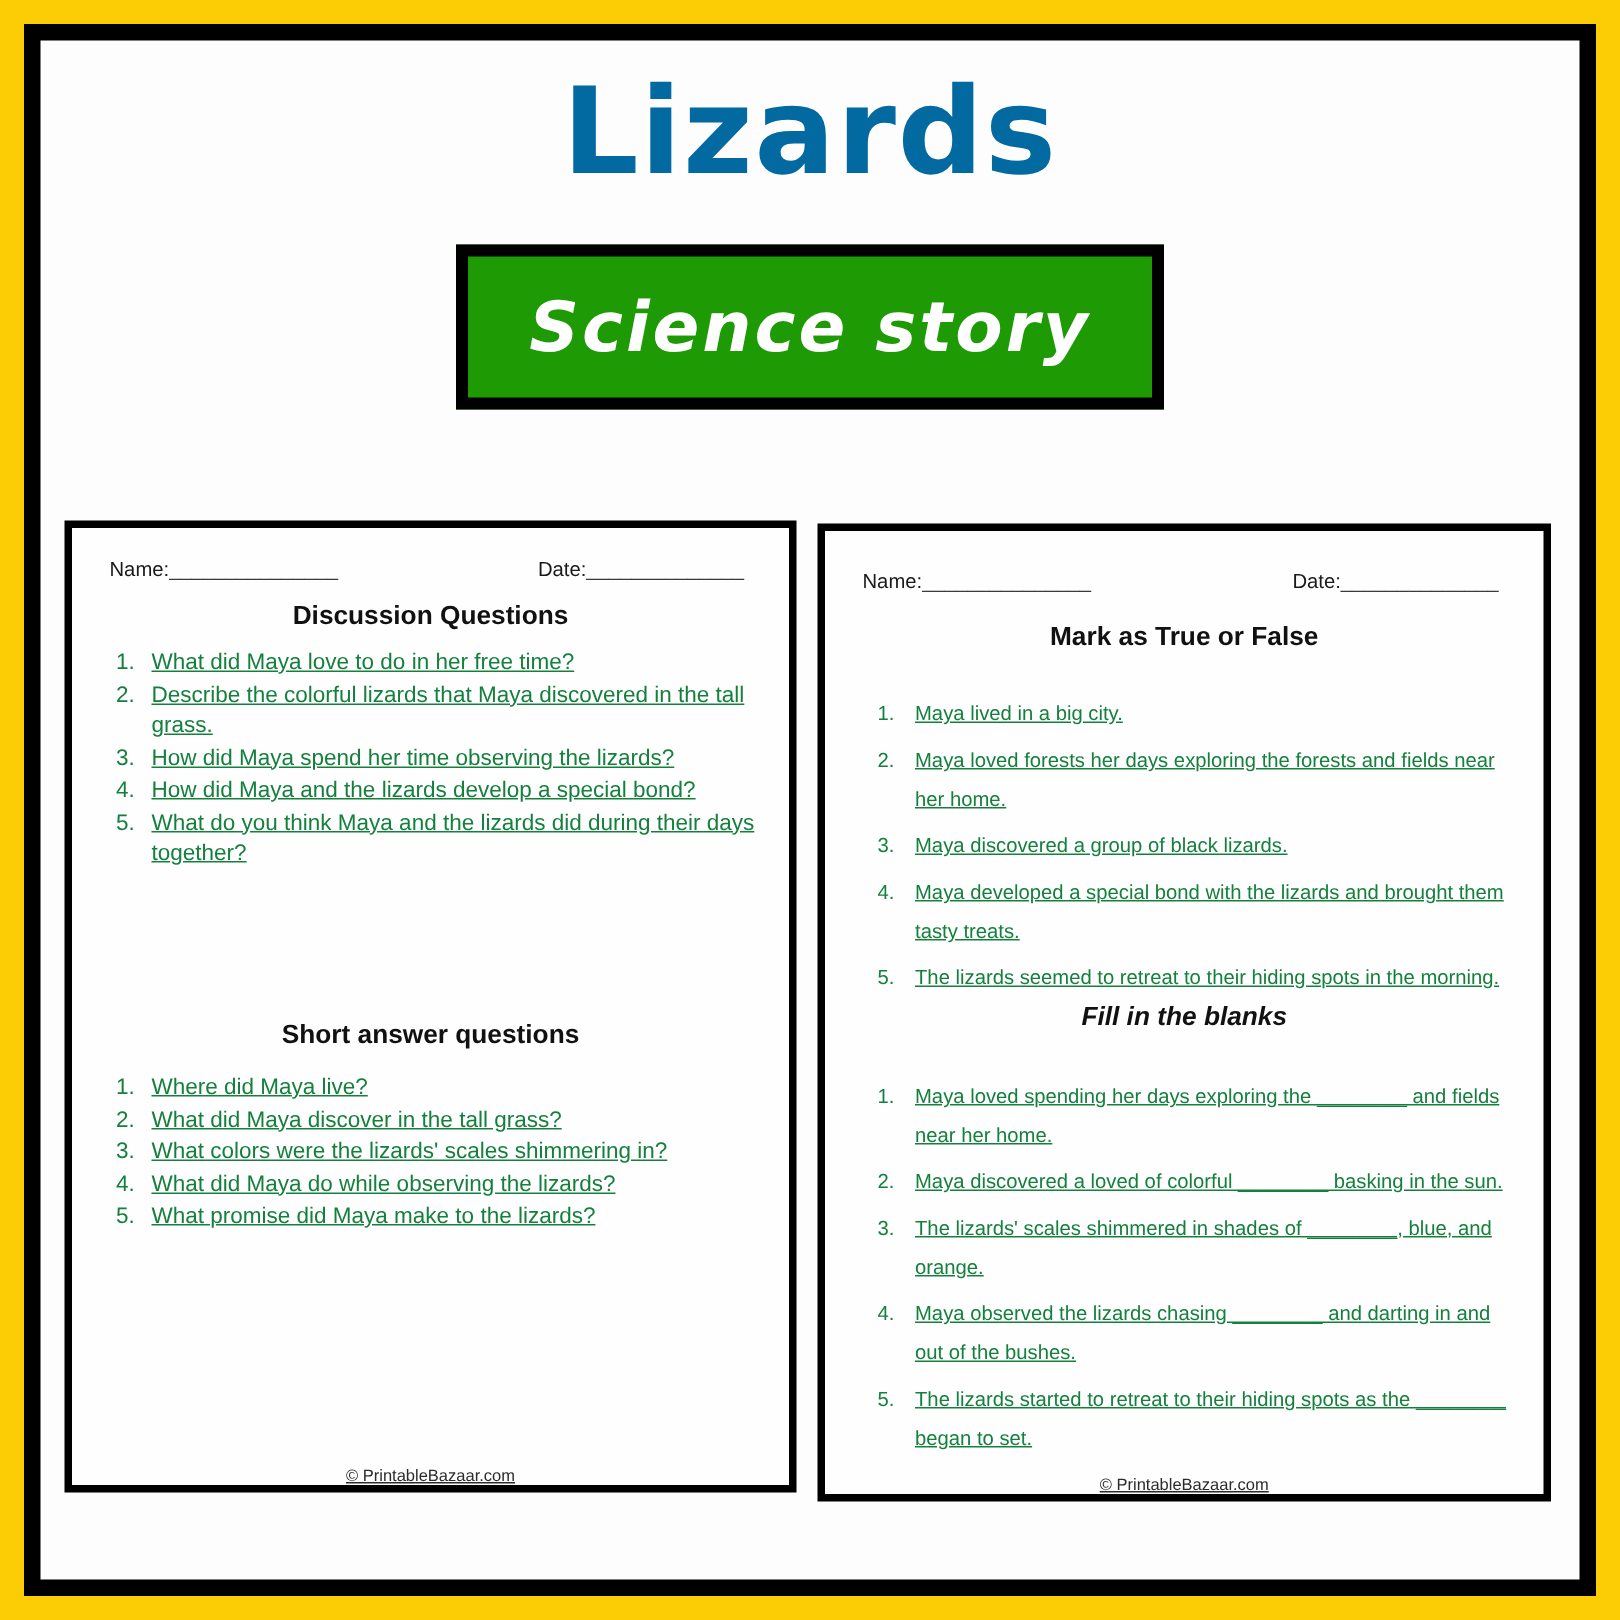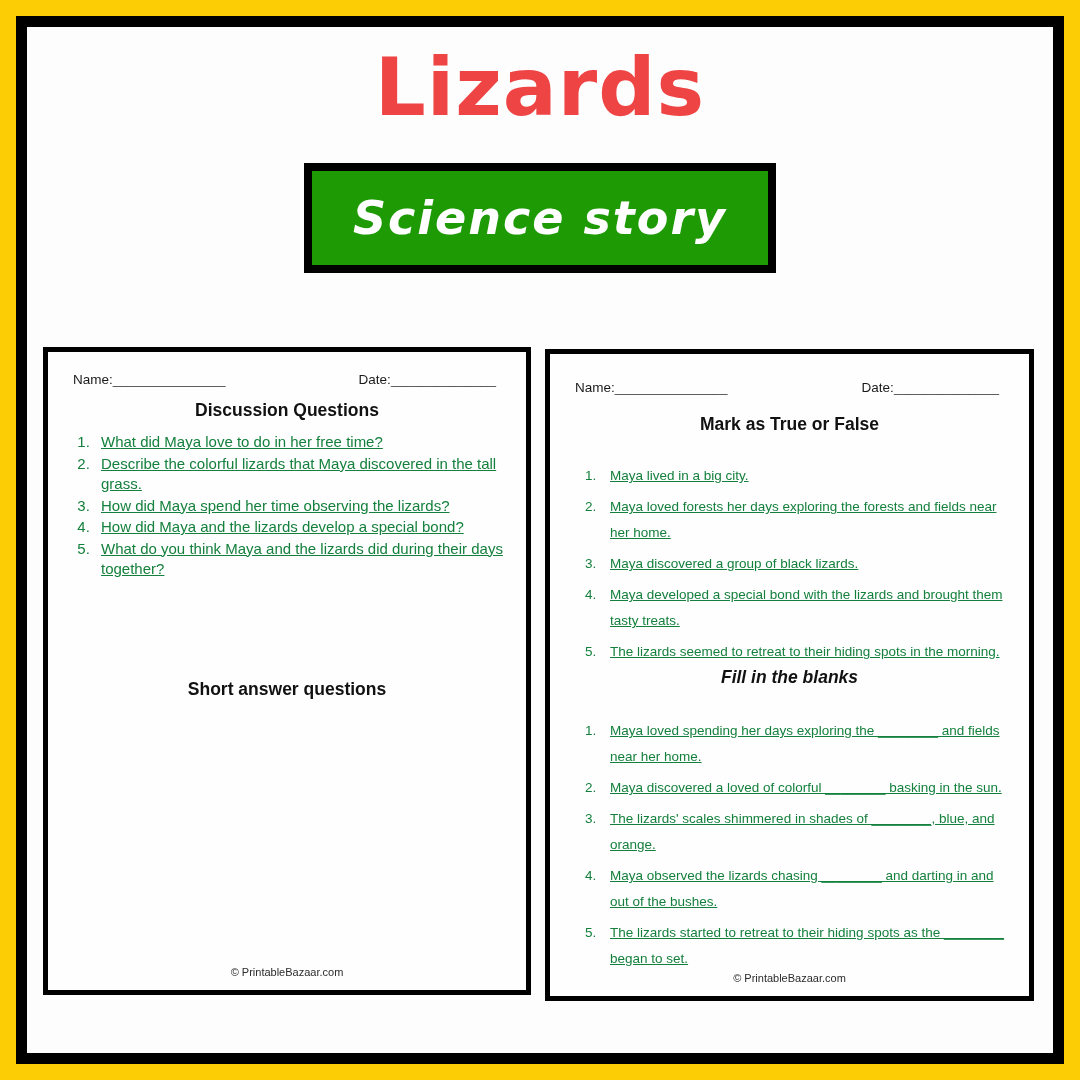--- a/index.html
+++ b/index.html
@@ -17,21 +17,21 @@
     overflow:hidden;
   }
   .black-frame{ position:absolute; inset:16px; background:var(--black); }
   .content{ position:absolute; inset:27px; background:var(--page); }
 
   .main-title{
     position:absolute; top:14px; left:0; width:100%;
     text-align:center;
     font-family:"DejaVu Sans", sans-serif;
     font-weight:bold; font-size:80px; letter-spacing:1px;
-    color:#ef4444; margin:0;
+    color:#0369a1; margin:0;
   }
   .banner{
     position:absolute; top:136px; left:50%; transform:translateX(-50%);
     width:472px; height:110px;
     background:var(--green);
     border:8px solid var(--black);
     display:flex; align-items:center; justify-content:center;font-style:italic;
   }
   .banner-label{
     color:#ffffff; font-family:"DejaVu Sans", sans-serif;
@@ -81,22 +81,22 @@
     left:22px; right:14px; padding-left:28px;
     font-size:13.5px; line-height:26px;margin-top:12px;
   }
   .page-2 .q-list li{ margin-bottom:5px; padding-left:10px; }
   .page-2 .heading-a{ top:60px; }
   .page-2 .list-a{ top:97px; }
   .page-2 .heading-b{ top:313px;font-style:italic; }
   .page-2 .list-b{ top:352px; }
 
   .page-footer{
-    position:absolute; bottom:12px; left:0; width:100%;
-    text-align:center; font-size:11px; color:#2b2b2b;
+    position:absolute; bottom:0; left:0; width:100%;
+    text-align:center; font-size:11px; color:#2b2b2b;text-decoration:underline;
   }
 </style>
 </head>
 <body>
 
 <div class="canvas">
   <div class="black-frame"></div>
   <div class="content">
 
     <h1 class="main-title">Lizards</h1>
@@ -116,20 +116,27 @@
         <h2 class="section-heading heading-a">Discussion Questions</h2>
         <ol class="q-list list-a">
           <li>What did Maya love to do in her free time?</li>
           <li>Describe the colorful lizards that Maya discovered in the tall grass.</li>
           <li>How did Maya spend her time observing the lizards?</li>
           <li>How did Maya and the lizards develop a special bond?</li>
           <li>What do you think Maya and the lizards did during their days together?</li>
         </ol>
 
         <h2 class="section-heading heading-b">Short answer questions</h2>
+        <ol class="q-list list-b">
+          <li>Where did Maya live?</li>
+          <li>What did Maya discover in the tall grass?</li>
+          <li>What colors were the lizards' scales shimmering in?</li>
+          <li>What did Maya do while observing the lizards?</li>
+          <li>What promise did Maya make to the lizards?</li>
+        </ol>
 
         <div class="page-footer">© PrintableBazaar.com</div>
       </div>
     </div>
 
     <div class="page page-2">
       <div class="page-inner">
 
         <div class="name-date-row">
           <span><span>Name:</span><span class="blank-line">_______________</span></span>

